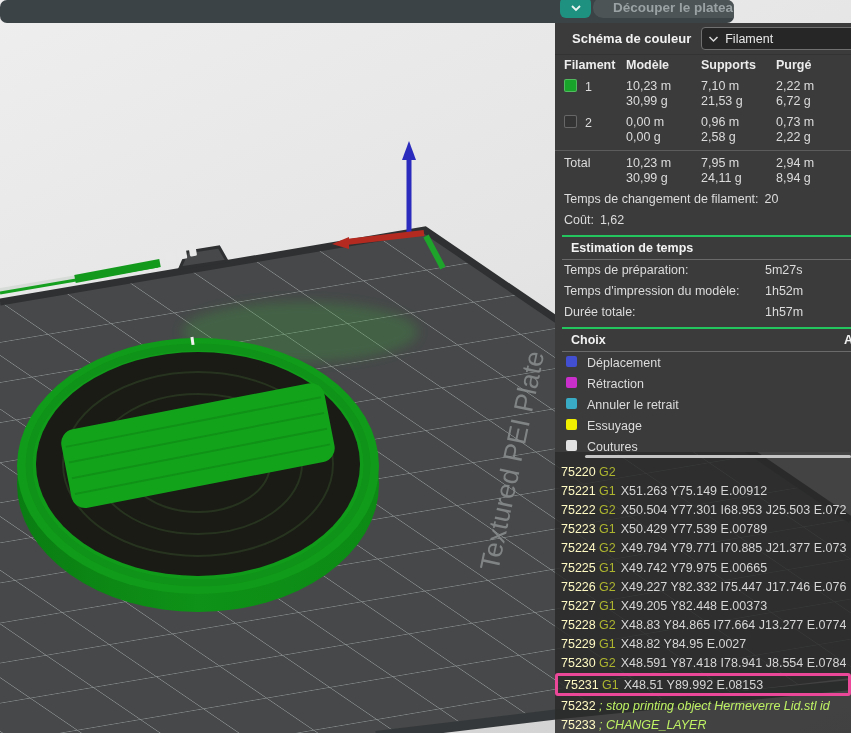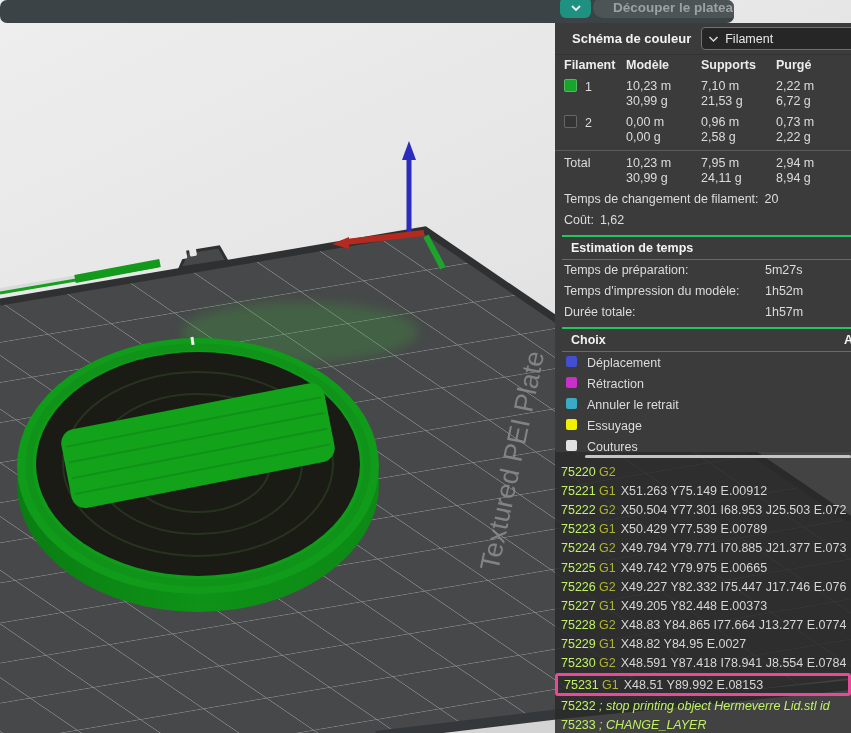--- a/index.html
+++ b/index.html
@@ -43,21 +43,21 @@
   .sec-header .right-part{position:absolute;right:-2px;top:4px;font-weight:bold;}
   .legend{padding:4px 0 0 0;}
   .legend-item{display:flex;height:21px;padding-left:11px;cursor:pointer;}
   .legend-sq{width:11px;height:11px;border-radius:2px;margin-right:10px;flex:none;}
 
   
   .gcode{position:absolute;left:555px;top:452px;width:296px;height:281px;background:rgba(42,42,42,0.86);
     z-index:15;font-size:12.5px;overflow:hidden;padding-top:10px;box-sizing:border-box;}
   .g-scrollbar{position:absolute;top:3px;left:30px;width:266px;height:3px;background:#c4c4c4;border-radius:2px;cursor:pointer;}
   .gline{display:flex;align-items:center;height:19.2px;padding:0 4px 0 6px;white-space:nowrap;cursor:pointer;}
-  .g-num{color:#bef264;width:38px;flex:none;}
+  .g-num{color:#fef9c3;width:38px;flex:none;}
   .g-cmd{color:#adb52f;margin-right:5px;}
   .g-cmd:empty{margin-right:0;}
   .g-rest{color:#d6d6d6;overflow:hidden;}
   .gline.comment .g-rest{color:#bef264;font-style:italic;}
   .gline.selected{border:3px solid #ec4899;border-radius:3px;height:17.2px;}
 </style>
 </head>
 <body>
 
 <div id="screen">

